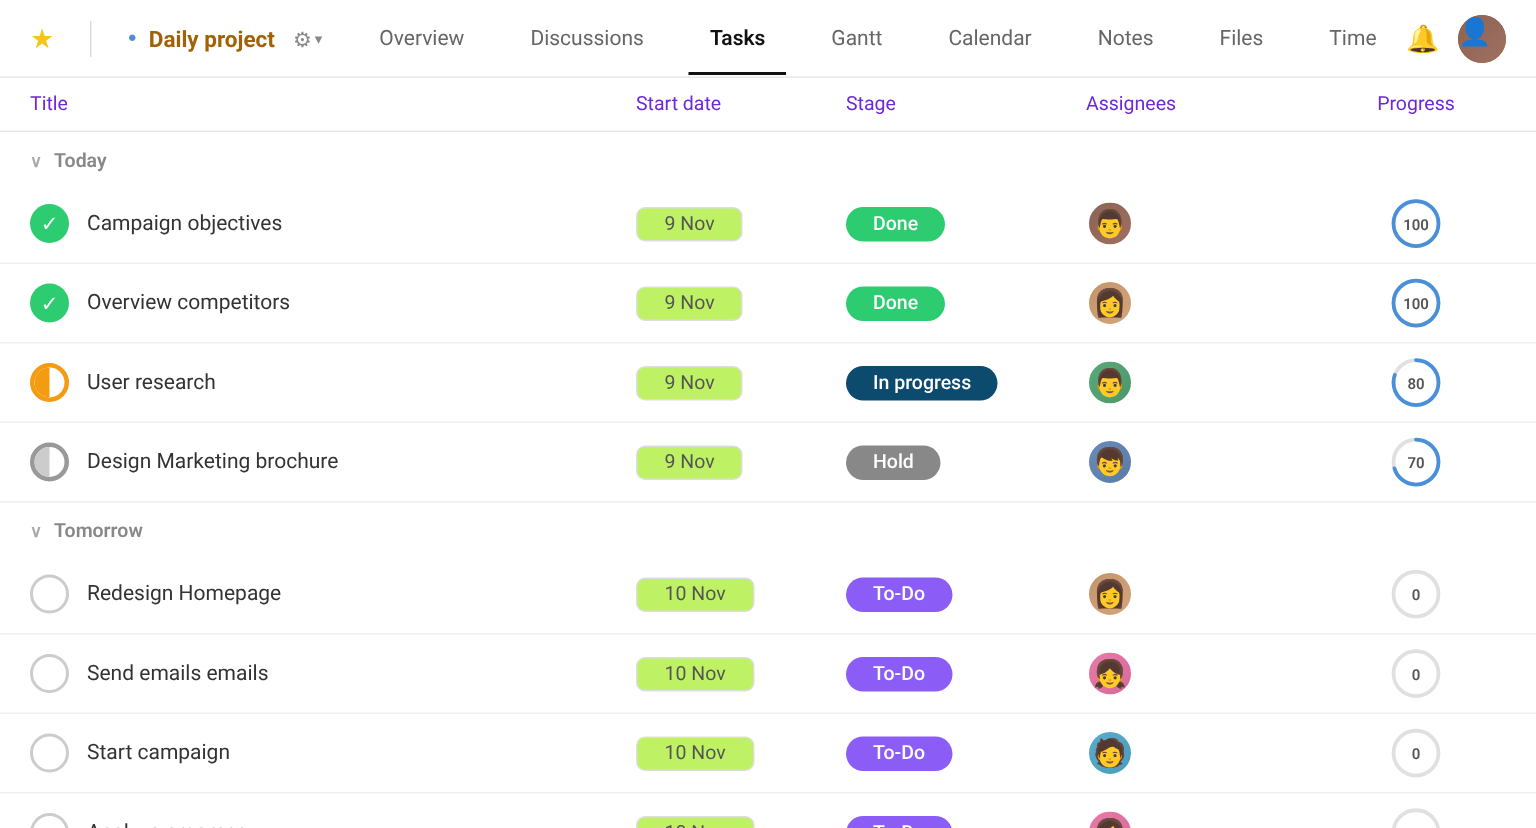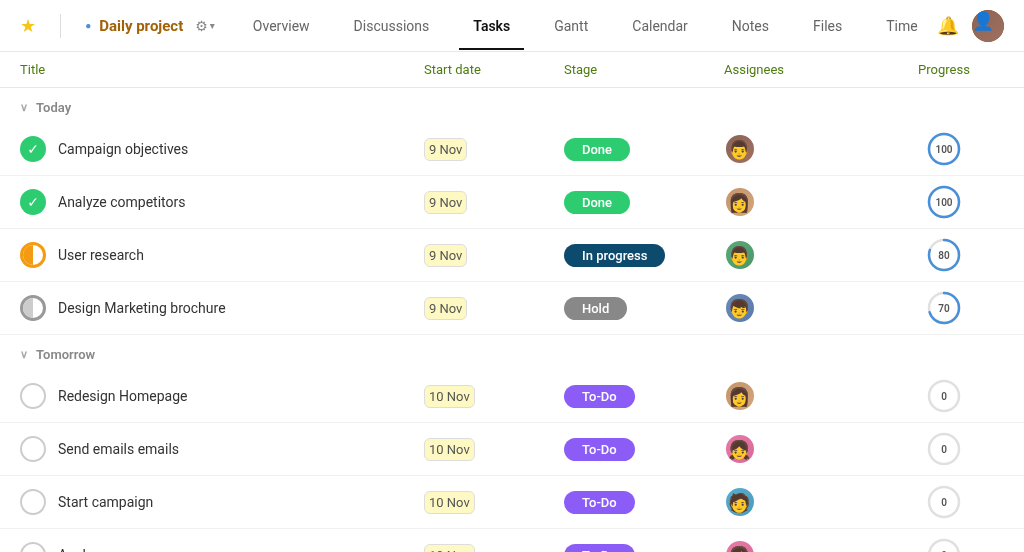--- a/index.html
+++ b/index.html
@@ -103,21 +103,21 @@
 
     
     .table-wrapper {
       width: 100%;
     }
     .table-header {
       display: grid;
       grid-template-columns: 1fr 140px 160px 160px 120px;
       padding: 10px 20px;
       border-bottom: 1px solid #e8e8e8;
-      color: #4d7c0f;
+      color: #6d28d9;
       font-size: 13px;
     }
 
     
     .section-header {
       display: flex;
       align-items: center;
       gap: 8px;
       padding: 12px 20px 8px;
       color: #888;
@@ -193,24 +193,24 @@
     }
 
     
     .date-cell {
       display: flex;
       align-items: center;
     }
     .date-badge {
       border: 1px solid #ddd;
       border-radius: 6px;
-      padding: 3px 4px;
+      padding: 3px 18px;
       font-size: 13px;
       color: #555;
-      background: #fef9c3;
+      background: #bef264;
     }
 
     
     .stage-cell {
       display: flex;
       align-items: center;
     }
     .stage-badge {
       border-radius: 20px;
       padding: 4px 18px;
@@ -347,21 +347,21 @@
           <circle cx="18" cy="18" r="15" fill="none" stroke="#e0e0e0" stroke-width="2.5"></circle>
           <circle cx="18" cy="18" r="15" fill="none" stroke="#4a90d9" stroke-width="2.5" stroke-dasharray="94.2 94.2" stroke-dashoffset="0" stroke-linecap="round" transform="rotate(-90 18 18)"></circle>
           <text x="18" y="22" text-anchor="middle" class="progress-text" fill="#555" font-size="9" font-weight="600">100</text>
         </svg>
       </div>
     </div>
 
     <div class="task-row">
       <div class="task-title-cell">
         <div class="status-icon status-done">✓</div>
-        <span class="task-title-text">Analyze competitors</span>
+        <span class="task-title-text">Overview competitors</span>
       </div>
       <div class="date-cell">
         <span class="date-badge">9 Nov</span>
       </div>
       <div class="stage-cell">
         <span class="stage-badge stage-done">Done</span>
       </div>
       <div class="assignee-cell">
         <div class="assignee-avatar av2">
           <div class="face">👩</div>

